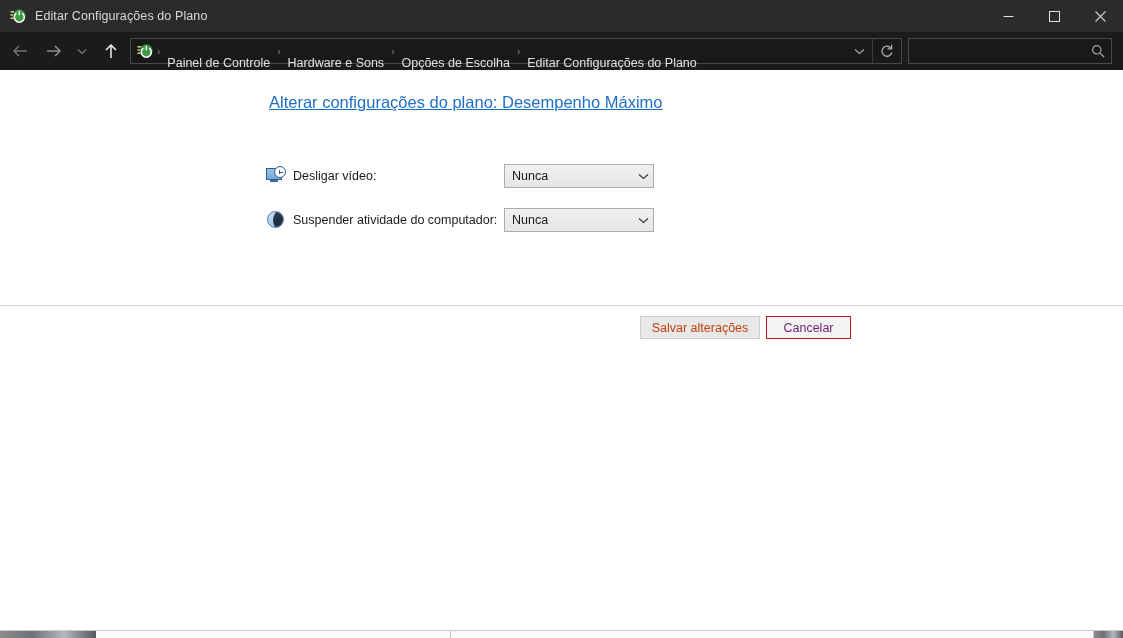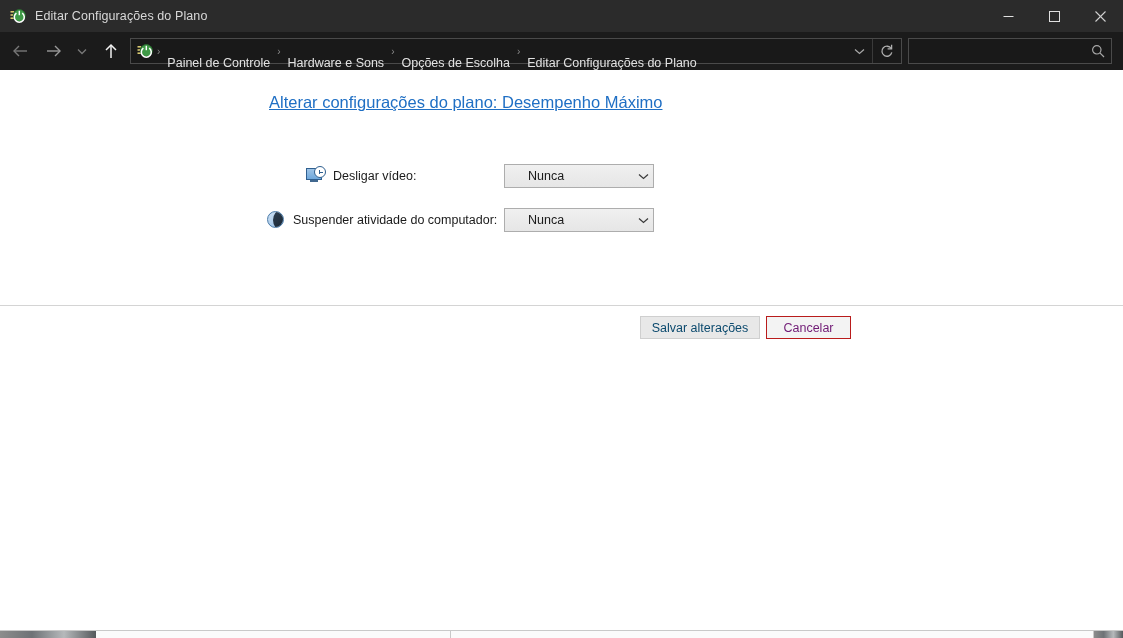--- a/index.html
+++ b/index.html
@@ -186,21 +186,21 @@
     white-space: nowrap;
   }
 
   .setting-row {
     position: absolute;
     left: 266px;
     display: flex;
     align-items: center;
     height: 24px;
   }
-  .row-video { top: 94px; margin-left: 40px; }
+  .row-video { top: 94px; }
   .row-sleep { top: 138px; }
 
   .setting-icon {
     width: 20px; height: 20px;
     position: relative;
     flex: 0 0 auto;
     margin-right: 7px;
   }
   .setting-label {
     color: #1a1a1a;
@@ -217,21 +217,21 @@
     display: flex;
     align-items: center;
     cursor: default;
   }
   .combo-video { left: 504px; top: 94px; }
   .combo-sleep { left: 504px; top: 138px; }
   .combo-value {
     flex: 1 1 auto;
     color: #1a1a1a;
     font-size: 12.5px;
-    padding-left: 23px;
+    padding-left: 7px;
     white-space: nowrap;
     overflow: hidden;
   }
   .combo-arrow {
     width: 20px;
     display: flex;
     align-items: center;
     justify-content: center;
     flex: 0 0 auto;
   }
@@ -269,21 +269,21 @@
     display: flex;
     align-items: center;
     justify-content: center;
     cursor: default;
   }
   .btn-save {
     left: 640px; top: 10px;
     width: 120px;
     border: 1px solid #cfcfcf;
     background: #e8e8e8;
-    color: #0c4a6e;
+    color: #c2410c;
   }
   .btn-cancel {
     left: 766px; top: 10px;
     width: 85px;
     border: 1px solid #b91c1c;
     background: #f3f3f3;
     color: #701a75;
   }
 
   

